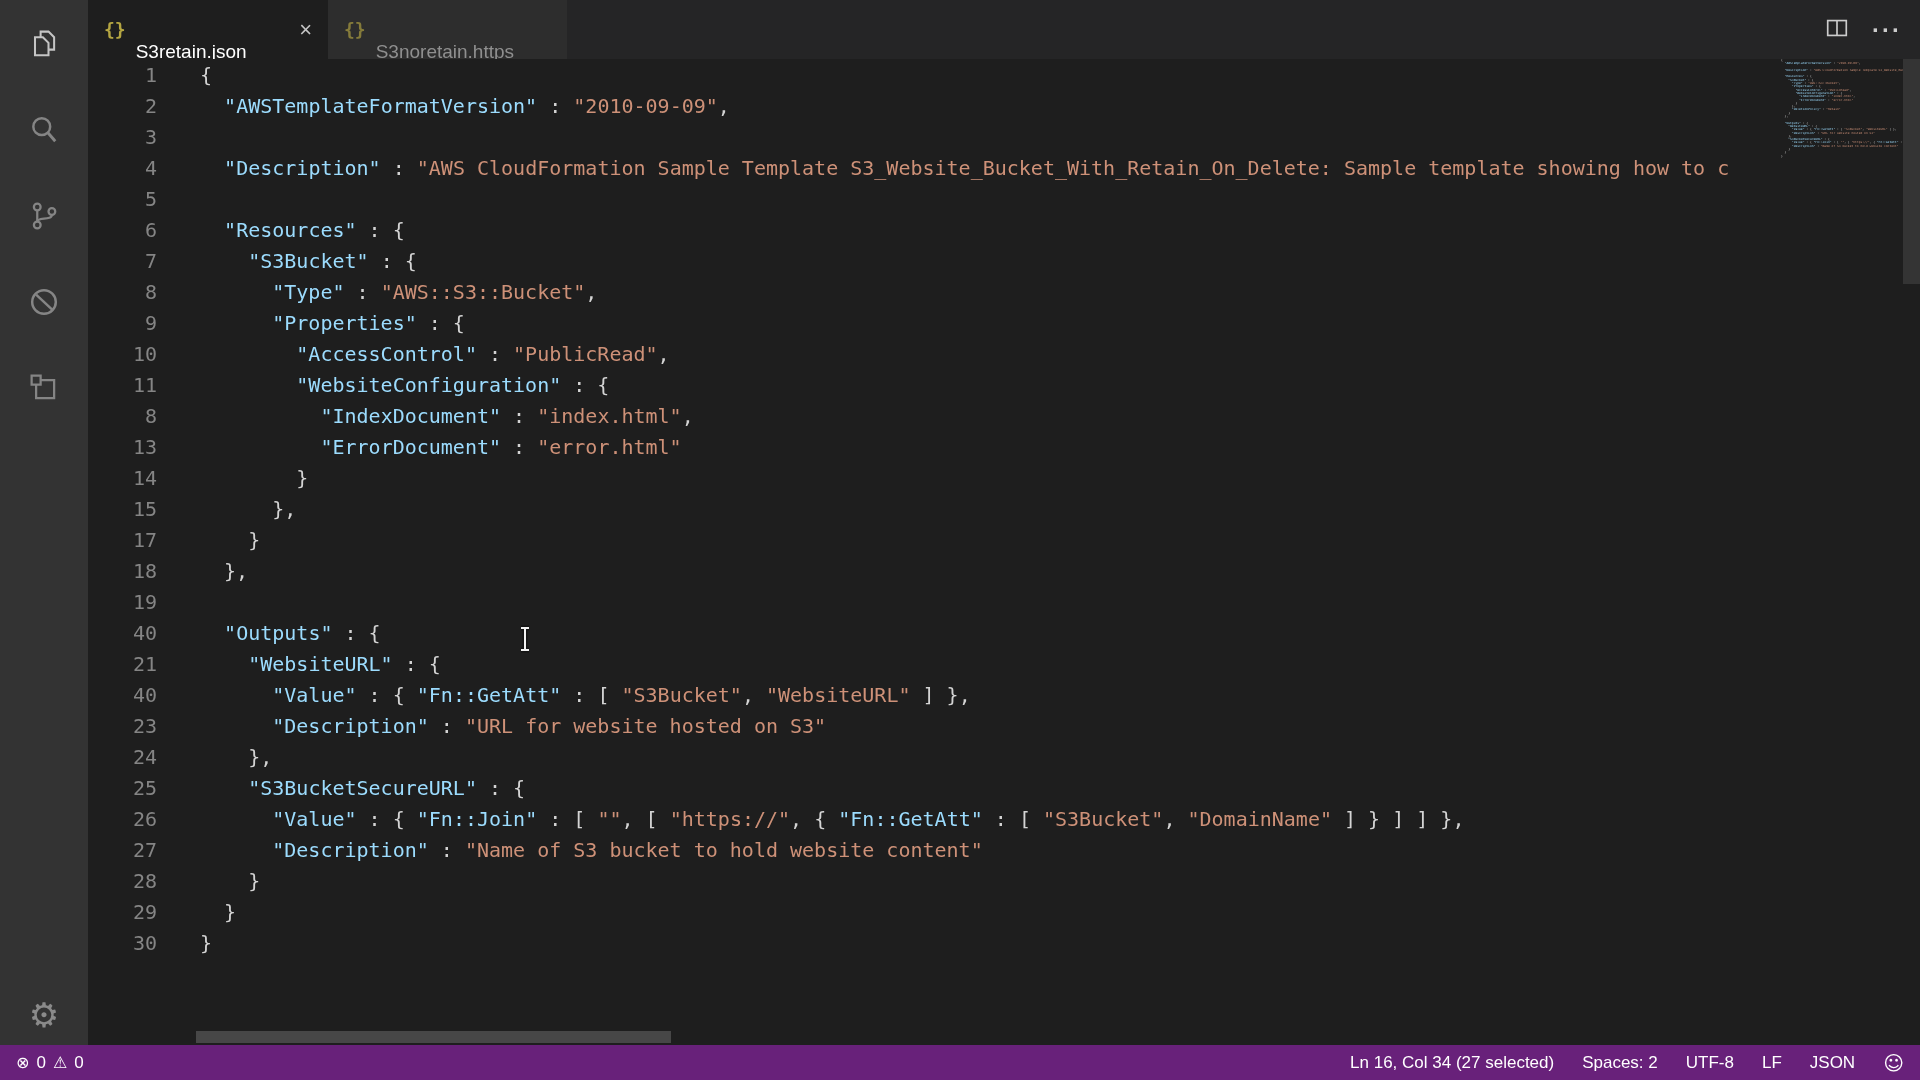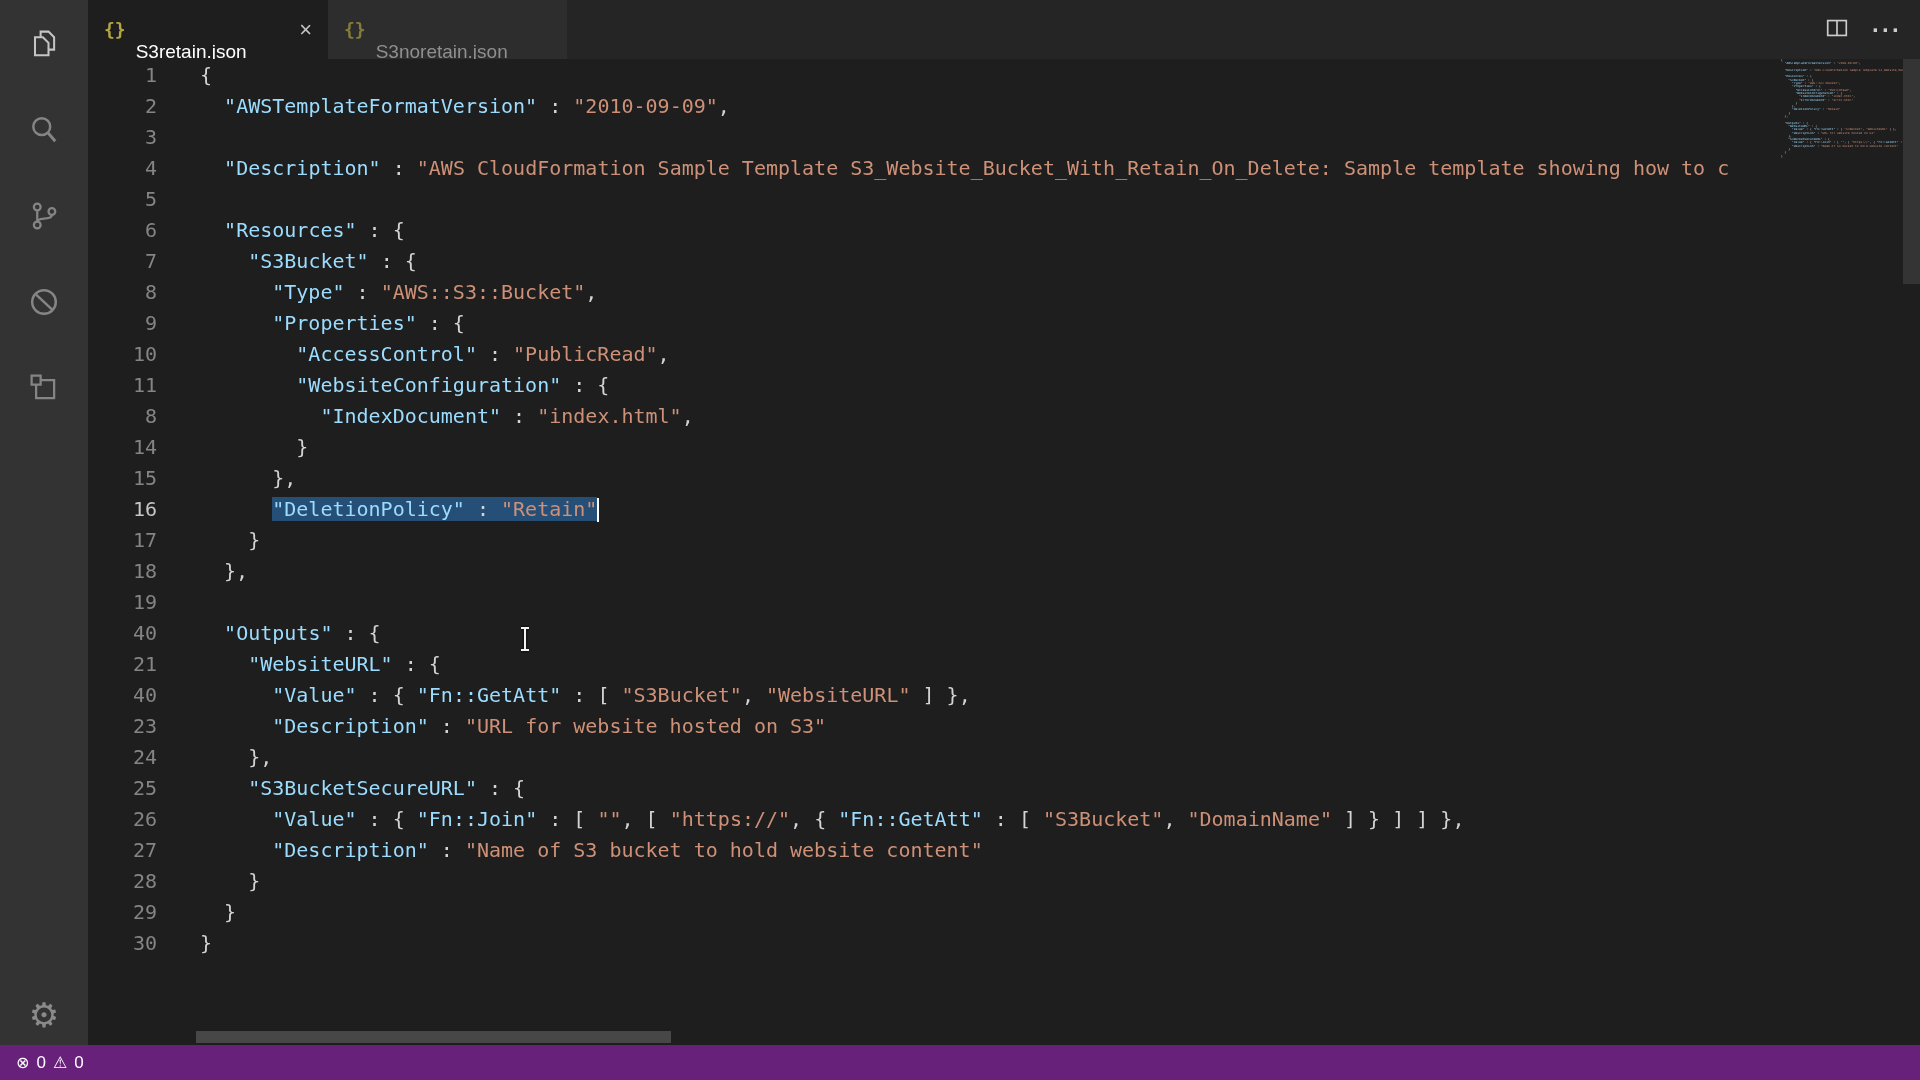--- a/index.html
+++ b/index.html
@@ -114,21 +114,21 @@
   <div class="main">
 
     <div class="tab-bar">
       <div class="tab active">
         <span class="tab-braces">{}</span>
         <span class="tab-label">S3retain.json</span>
         <span class="tab-close">×</span>
       </div>
       <div class="tab inactive">
         <span class="tab-braces">{}</span>
-        <span class="tab-label">S3noretain.json</span>
+        <span class="tab-label">S3noretain.https</span>
       </div>
       <div class="tab-actions">
         <span>
           <svg width="26" height="26" viewBox="0 0 28 28">
             <rect x="4" y="6" width="20" height="16" fill="none" stroke="#cccccc" stroke-width="1.8"></rect>
             <line x1="14" y1="6" x2="14" y2="22" stroke="#cccccc" stroke-width="1.8"></line>
           </svg>
         </span>
         <span class="more-dots">···</span>
       </div>
@@ -141,23 +141,23 @@
           <div class="code-row"><span class="ln">3</span><span class="code-text"></span></div>
           <div class="code-row"><span class="ln">4</span><span class="code-text"><span class="tk-p">  </span><span class="tk-k">"Description"</span><span class="tk-p"> : </span><span class="tk-s">"AWS CloudFormation Sample Template S3_Website_Bucket_With_Retain_On_Delete: Sample template showing how to c</span></span></div>
           <div class="code-row"><span class="ln">5</span><span class="code-text"></span></div>
           <div class="code-row"><span class="ln">6</span><span class="code-text"><span class="tk-p">  </span><span class="tk-k">"Resources"</span><span class="tk-p"> : {</span></span></div>
           <div class="code-row"><span class="ln">7</span><span class="code-text"><span class="tk-p">    </span><span class="tk-k">"S3Bucket"</span><span class="tk-p"> : {</span></span></div>
           <div class="code-row"><span class="ln">8</span><span class="code-text"><span class="tk-p">      </span><span class="tk-k">"Type"</span><span class="tk-p"> : </span><span class="tk-s">"AWS::S3::Bucket"</span><span class="tk-p">,</span></span></div>
           <div class="code-row"><span class="ln">9</span><span class="code-text"><span class="tk-p">      </span><span class="tk-k">"Properties"</span><span class="tk-p"> : {</span></span></div>
           <div class="code-row"><span class="ln">10</span><span class="code-text"><span class="tk-p">        </span><span class="tk-k">"AccessControl"</span><span class="tk-p"> : </span><span class="tk-s">"PublicRead"</span><span class="tk-p">,</span></span></div>
           <div class="code-row"><span class="ln">11</span><span class="code-text"><span class="tk-p">        </span><span class="tk-k">"WebsiteConfiguration"</span><span class="tk-p"> : {</span></span></div>
           <div class="code-row"><span class="ln">8</span><span class="code-text"><span class="tk-p">          </span><span class="tk-k">"IndexDocument"</span><span class="tk-p"> : </span><span class="tk-s">"index.html"</span><span class="tk-p">,</span></span></div>
+          <div class="code-row"><span class="ln">13</span><span class="code-text"><span class="tk-p">          </span><span class="tk-k">"ErrorDocument"</span><span class="tk-p"> : </span><span class="tk-s">"error.html"</span></span></div>
           <div class="code-row"><span class="ln">14</span><span class="code-text"><span class="tk-p">        }</span></span></div>
           <div class="code-row"><span class="ln">15</span><span class="code-text"><span class="tk-p">      },</span></span></div>
-          <div class="code-row"><span class="ln ln-active">16</span><span class="code-text"><span class="tk-p">      </span><span class="tk-k sel">"DeletionPolicy"</span><span class="tk-p sel"> : </span><span class="tk-s sel">"Retain"</span><span class="caret"></span></span></div>
           <div class="code-row"><span class="ln">17</span><span class="code-text"><span class="tk-p">    }</span></span></div>
           <div class="code-row"><span class="ln">18</span><span class="code-text"><span class="tk-p">  },</span></span></div>
           <div class="code-row"><span class="ln">19</span><span class="code-text"></span></div>
           <div class="code-row"><span class="ln">40</span><span class="code-text"><span class="tk-p">  </span><span class="tk-k">"Outputs"</span><span class="tk-p"> : {</span></span></div>
           <div class="code-row"><span class="ln">21</span><span class="code-text"><span class="tk-p">    </span><span class="tk-k">"WebsiteURL"</span><span class="tk-p"> : {</span></span></div>
           <div class="code-row"><span class="ln">40</span><span class="code-text"><span class="tk-p">      </span><span class="tk-k">"Value"</span><span class="tk-p"> : { </span><span class="tk-k">"Fn::GetAtt"</span><span class="tk-p"> : [ </span><span class="tk-s">"S3Bucket"</span><span class="tk-p">, </span><span class="tk-s">"WebsiteURL"</span><span class="tk-p"> ] },</span></span></div>
           <div class="code-row"><span class="ln">23</span><span class="code-text"><span class="tk-p">      </span><span class="tk-k">"Description"</span><span class="tk-p"> : </span><span class="tk-s">"URL for website hosted on S3"</span></span></div>
           <div class="code-row"><span class="ln">24</span><span class="code-text"><span class="tk-p">    },</span></span></div>
           <div class="code-row"><span class="ln">25</span><span class="code-text"><span class="tk-p">    </span><span class="tk-k">"S3BucketSecureURL"</span><span class="tk-p"> : {</span></span></div>
           <div class="code-row"><span class="ln">26</span><span class="code-text"><span class="tk-p">      </span><span class="tk-k">"Value"</span><span class="tk-p"> : { </span><span class="tk-k">"Fn::Join"</span><span class="tk-p"> : [ </span><span class="tk-s">""</span><span class="tk-p">, [ </span><span class="tk-s">"https://"</span><span class="tk-p">, { </span><span class="tk-k">"Fn::GetAtt"</span><span class="tk-p"> : [ </span><span class="tk-s">"S3Bucket"</span><span class="tk-p">, </span><span class="tk-s">"DomainName"</span><span class="tk-p"> ] } ] ] },</span></span></div>
@@ -214,15 +214,23 @@
     </div>
   </div>
 
   <footer class="status-bar">
     <div class="sb-left">
       <span class="sb-glyph">⊗</span>
       <span class="sb-item">0</span>
       <span class="sb-glyph">⚠</span>
       <span class="sb-item">0</span>
     </div>
+    <div class="sb-right">
+      <span class="sb-item">Ln 16, Col 34 (27 selected)</span>
+      <span class="sb-item">Spaces: 2</span>
+      <span class="sb-item">UTF-8</span>
+      <span class="sb-item">LF</span>
+      <span class="sb-item">JSON</span>
+      <span class="sb-smiley">☺</span>
+    </div>
   </footer>
 
 </div>
 
 </body></html>

